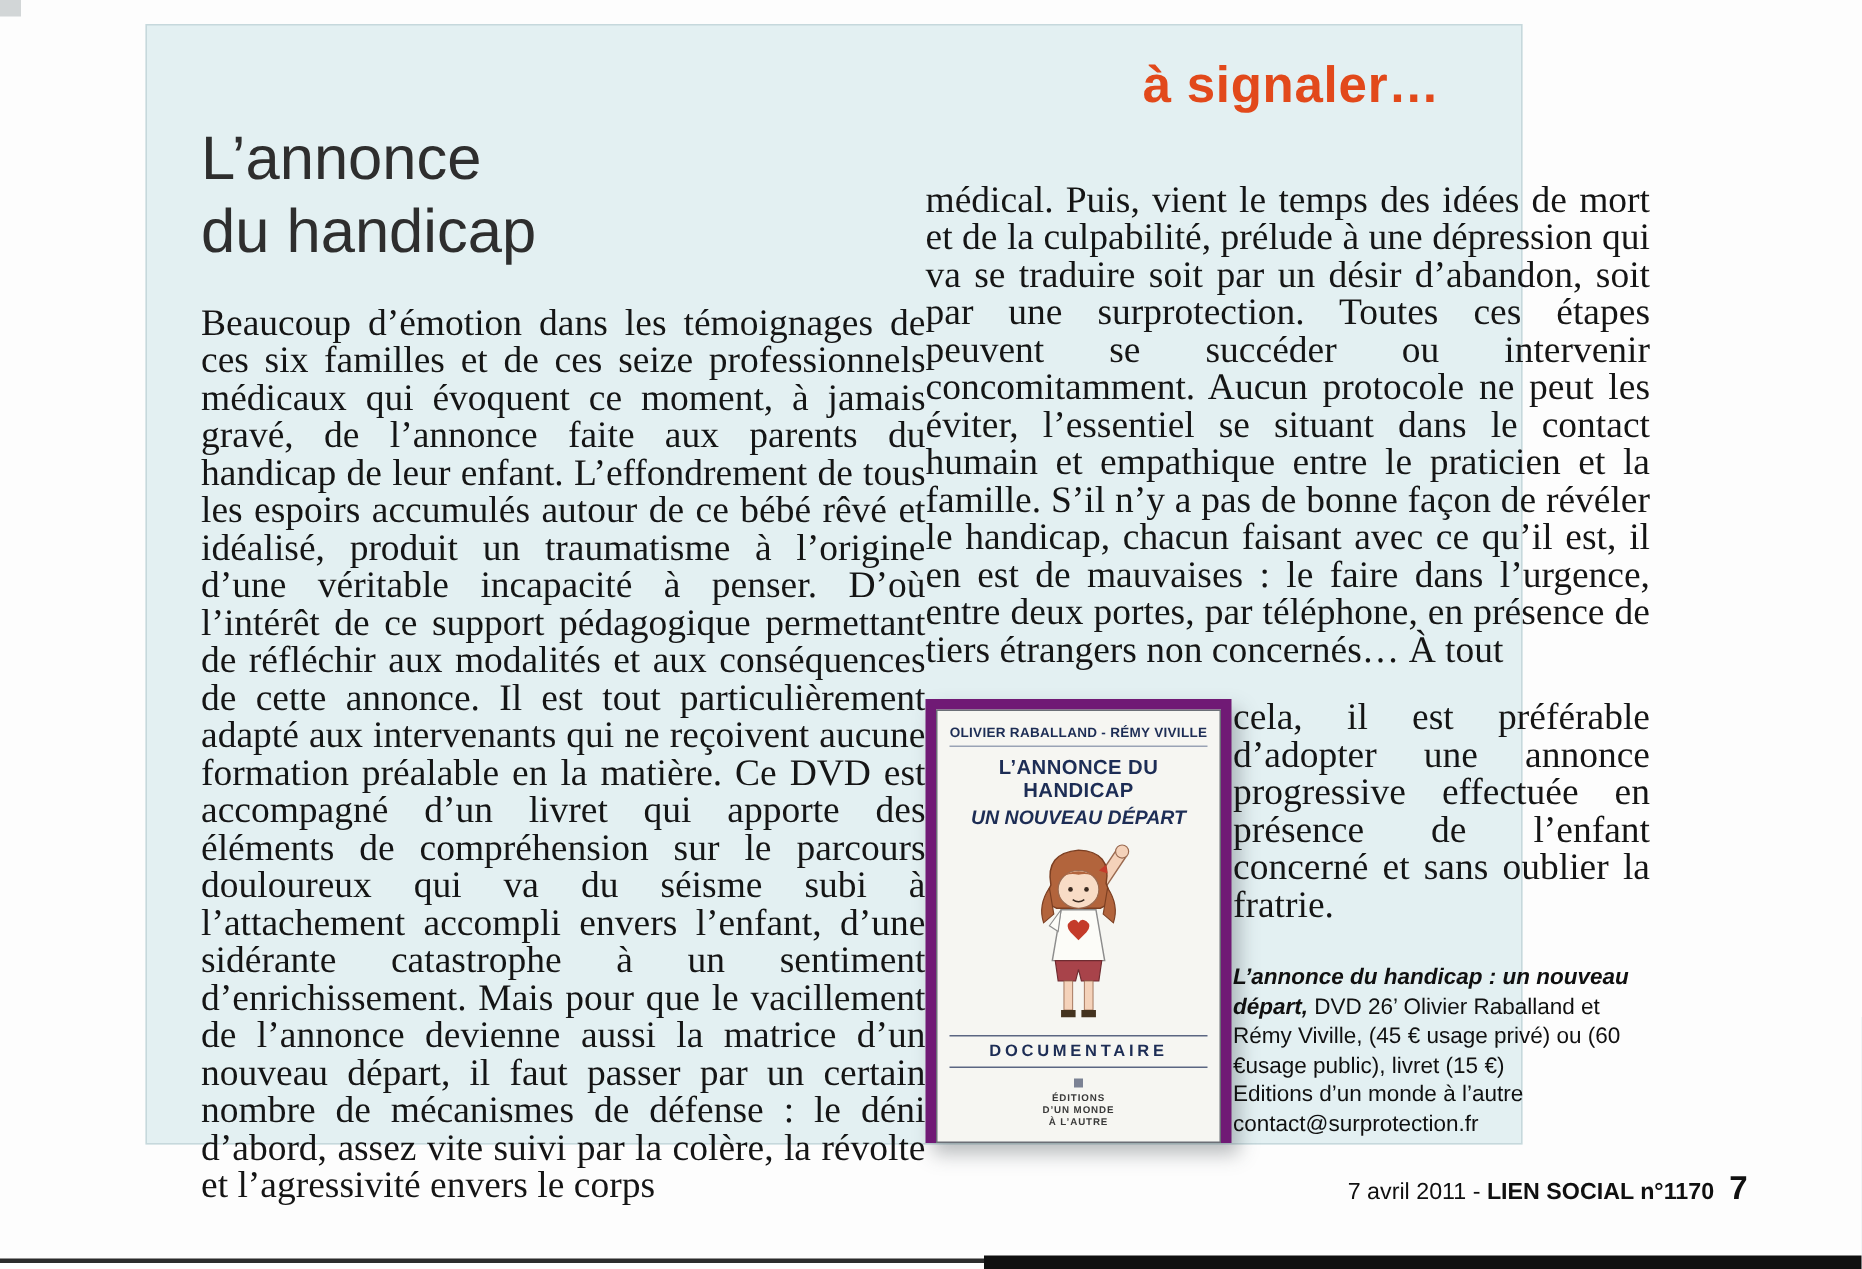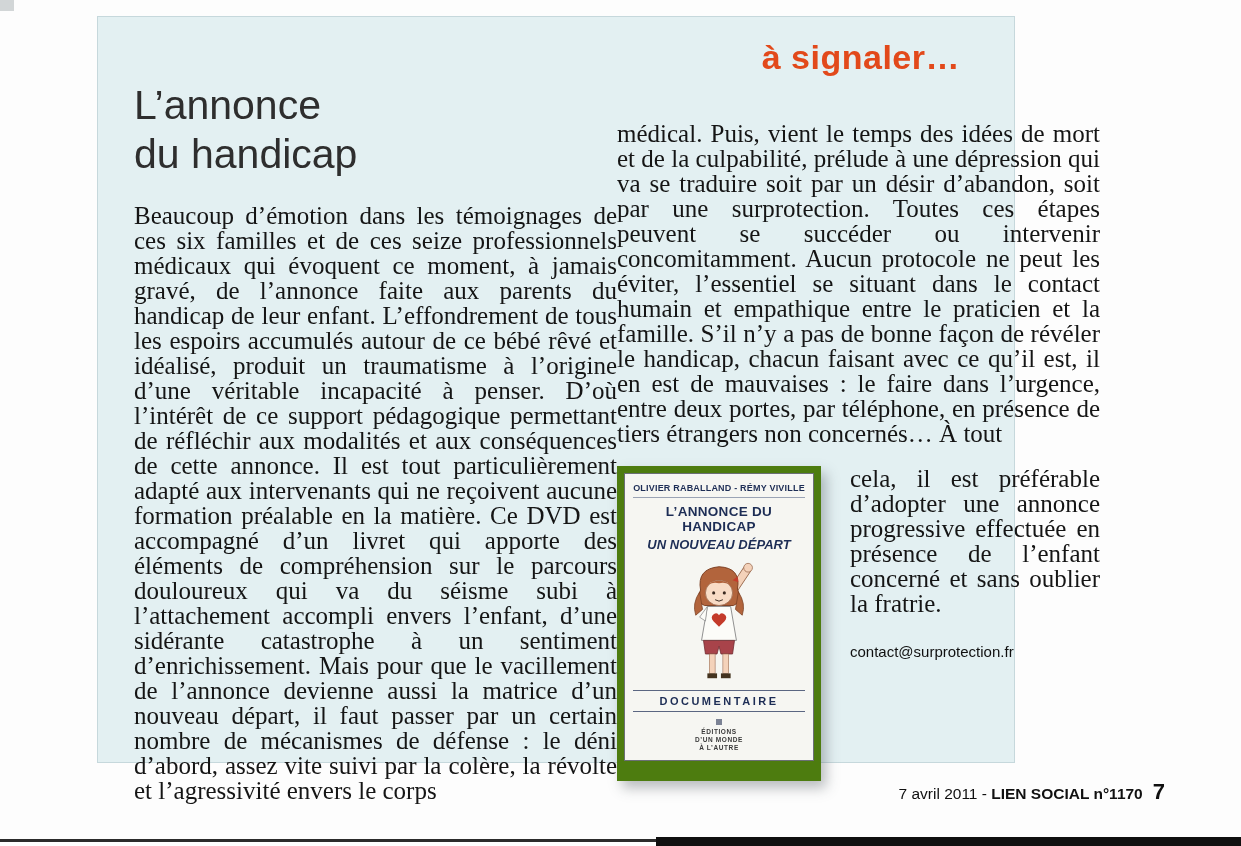--- a/index.html
+++ b/index.html
@@ -71,23 +71,23 @@
   .wrap-area {
     margin-top: 20px;
     display: flex;
     align-items: flex-start;
   }
 
   
   .dvd-wrap {
     width: 204px;
     flex: 0 0 204px;
-    margin-right: 29px;
-    background: #4d7c0f;
-    padding: 7px 7px 20px 7px;
+    margin-right: 1px;
+    background: #701a75;
+    padding: 7px 7px 0 7px;
     box-sizing: border-box;
     box-shadow: 5px 7px 12px rgba(60,70,75,0.35);
   }
   .dvd-card {
     border: 1px solid #6b6f76;
     background: #f6f6f2;
     padding: 9px 6px 8px 6px;
     text-align: center;
   }
   .dvd-authors {
@@ -260,20 +260,22 @@
               <span>D’UN MONDE</span><br>
               <span>À L’AUTRE</span>
             </div>
           </div>
         </div>
 
         <div class="beside-dvd">
           <p class="body-text" lang="fr">cela, il est préférable d’adopter une annonce progressive effectuée en présence de l’enfant concerné et sans oublier la fratrie.</p>
 
           <div class="caption">
+            <p><span class="lead">L’annonce du handicap : un nouveau départ,</span><span> DVD 26’ Olivier Raballand et Rémy Viville, (45 € usage privé) ou (60 €usage public), livret (15 €)</span></p>
+            <p>Editions d’un monde à l’autre</p>
             <p>contact@surprotection.fr</p>
           </div>
         </div>
 
       </div>
     </div>
 
   </div>
 </div>
 

